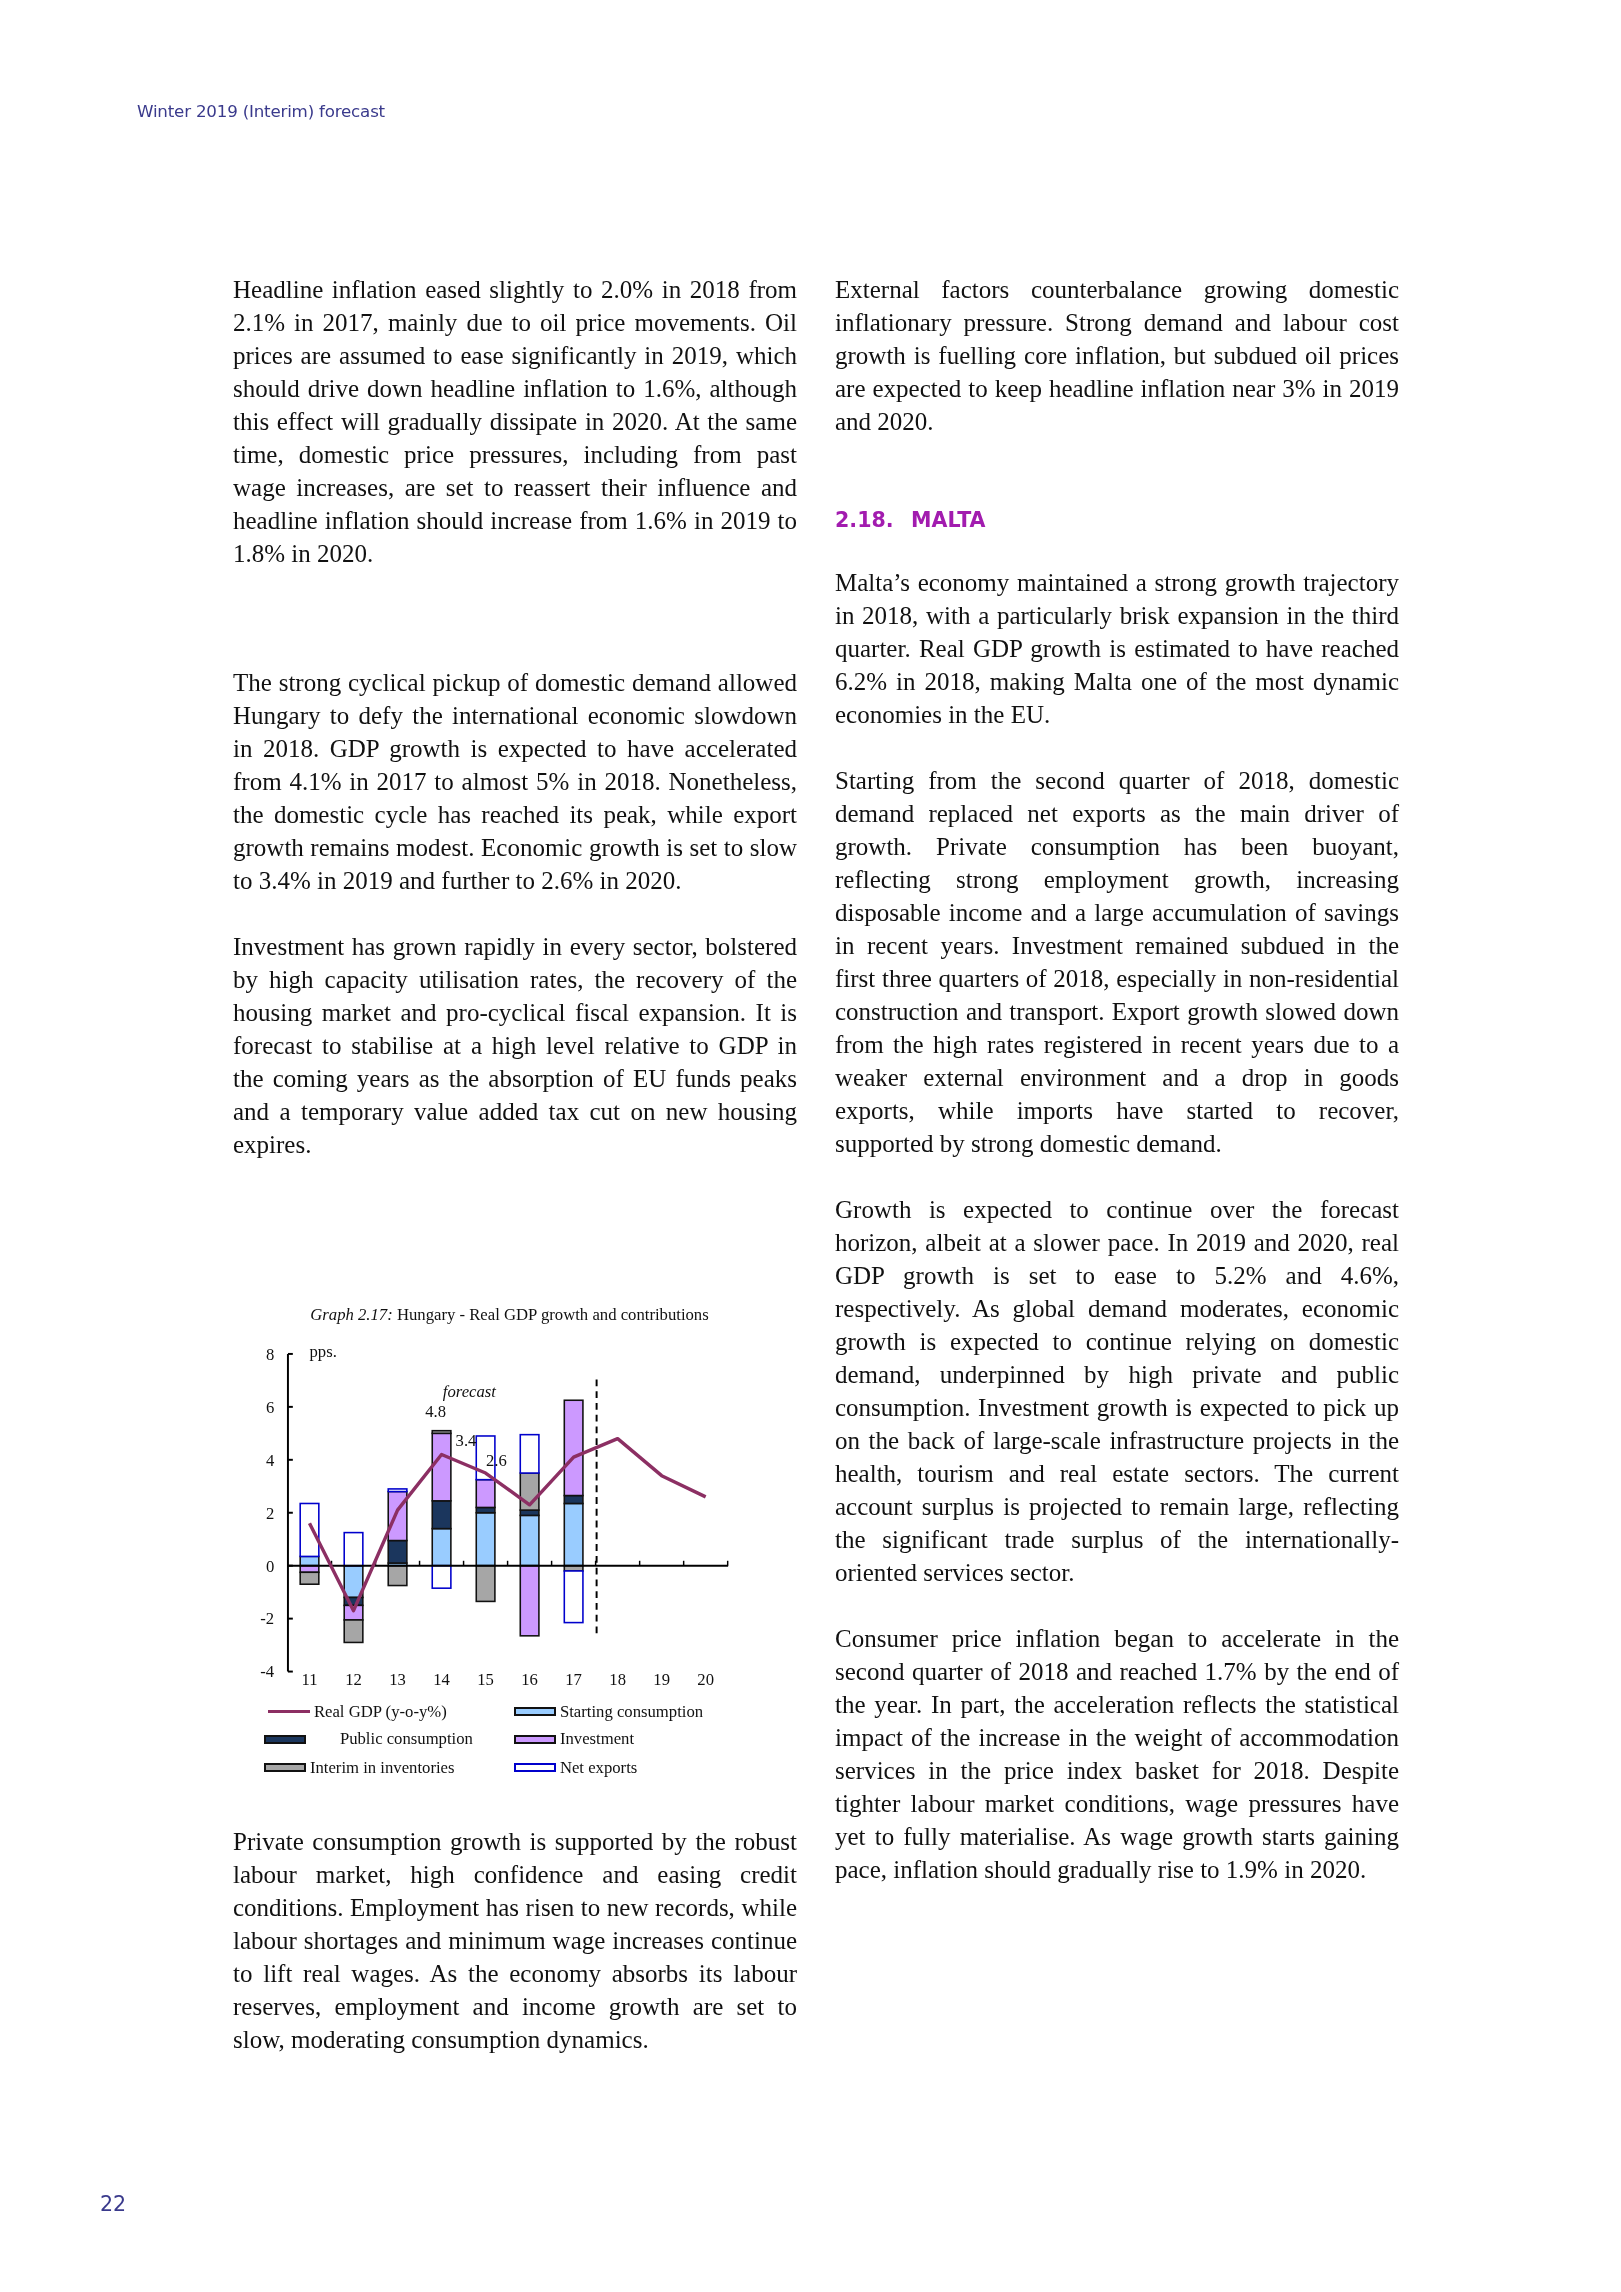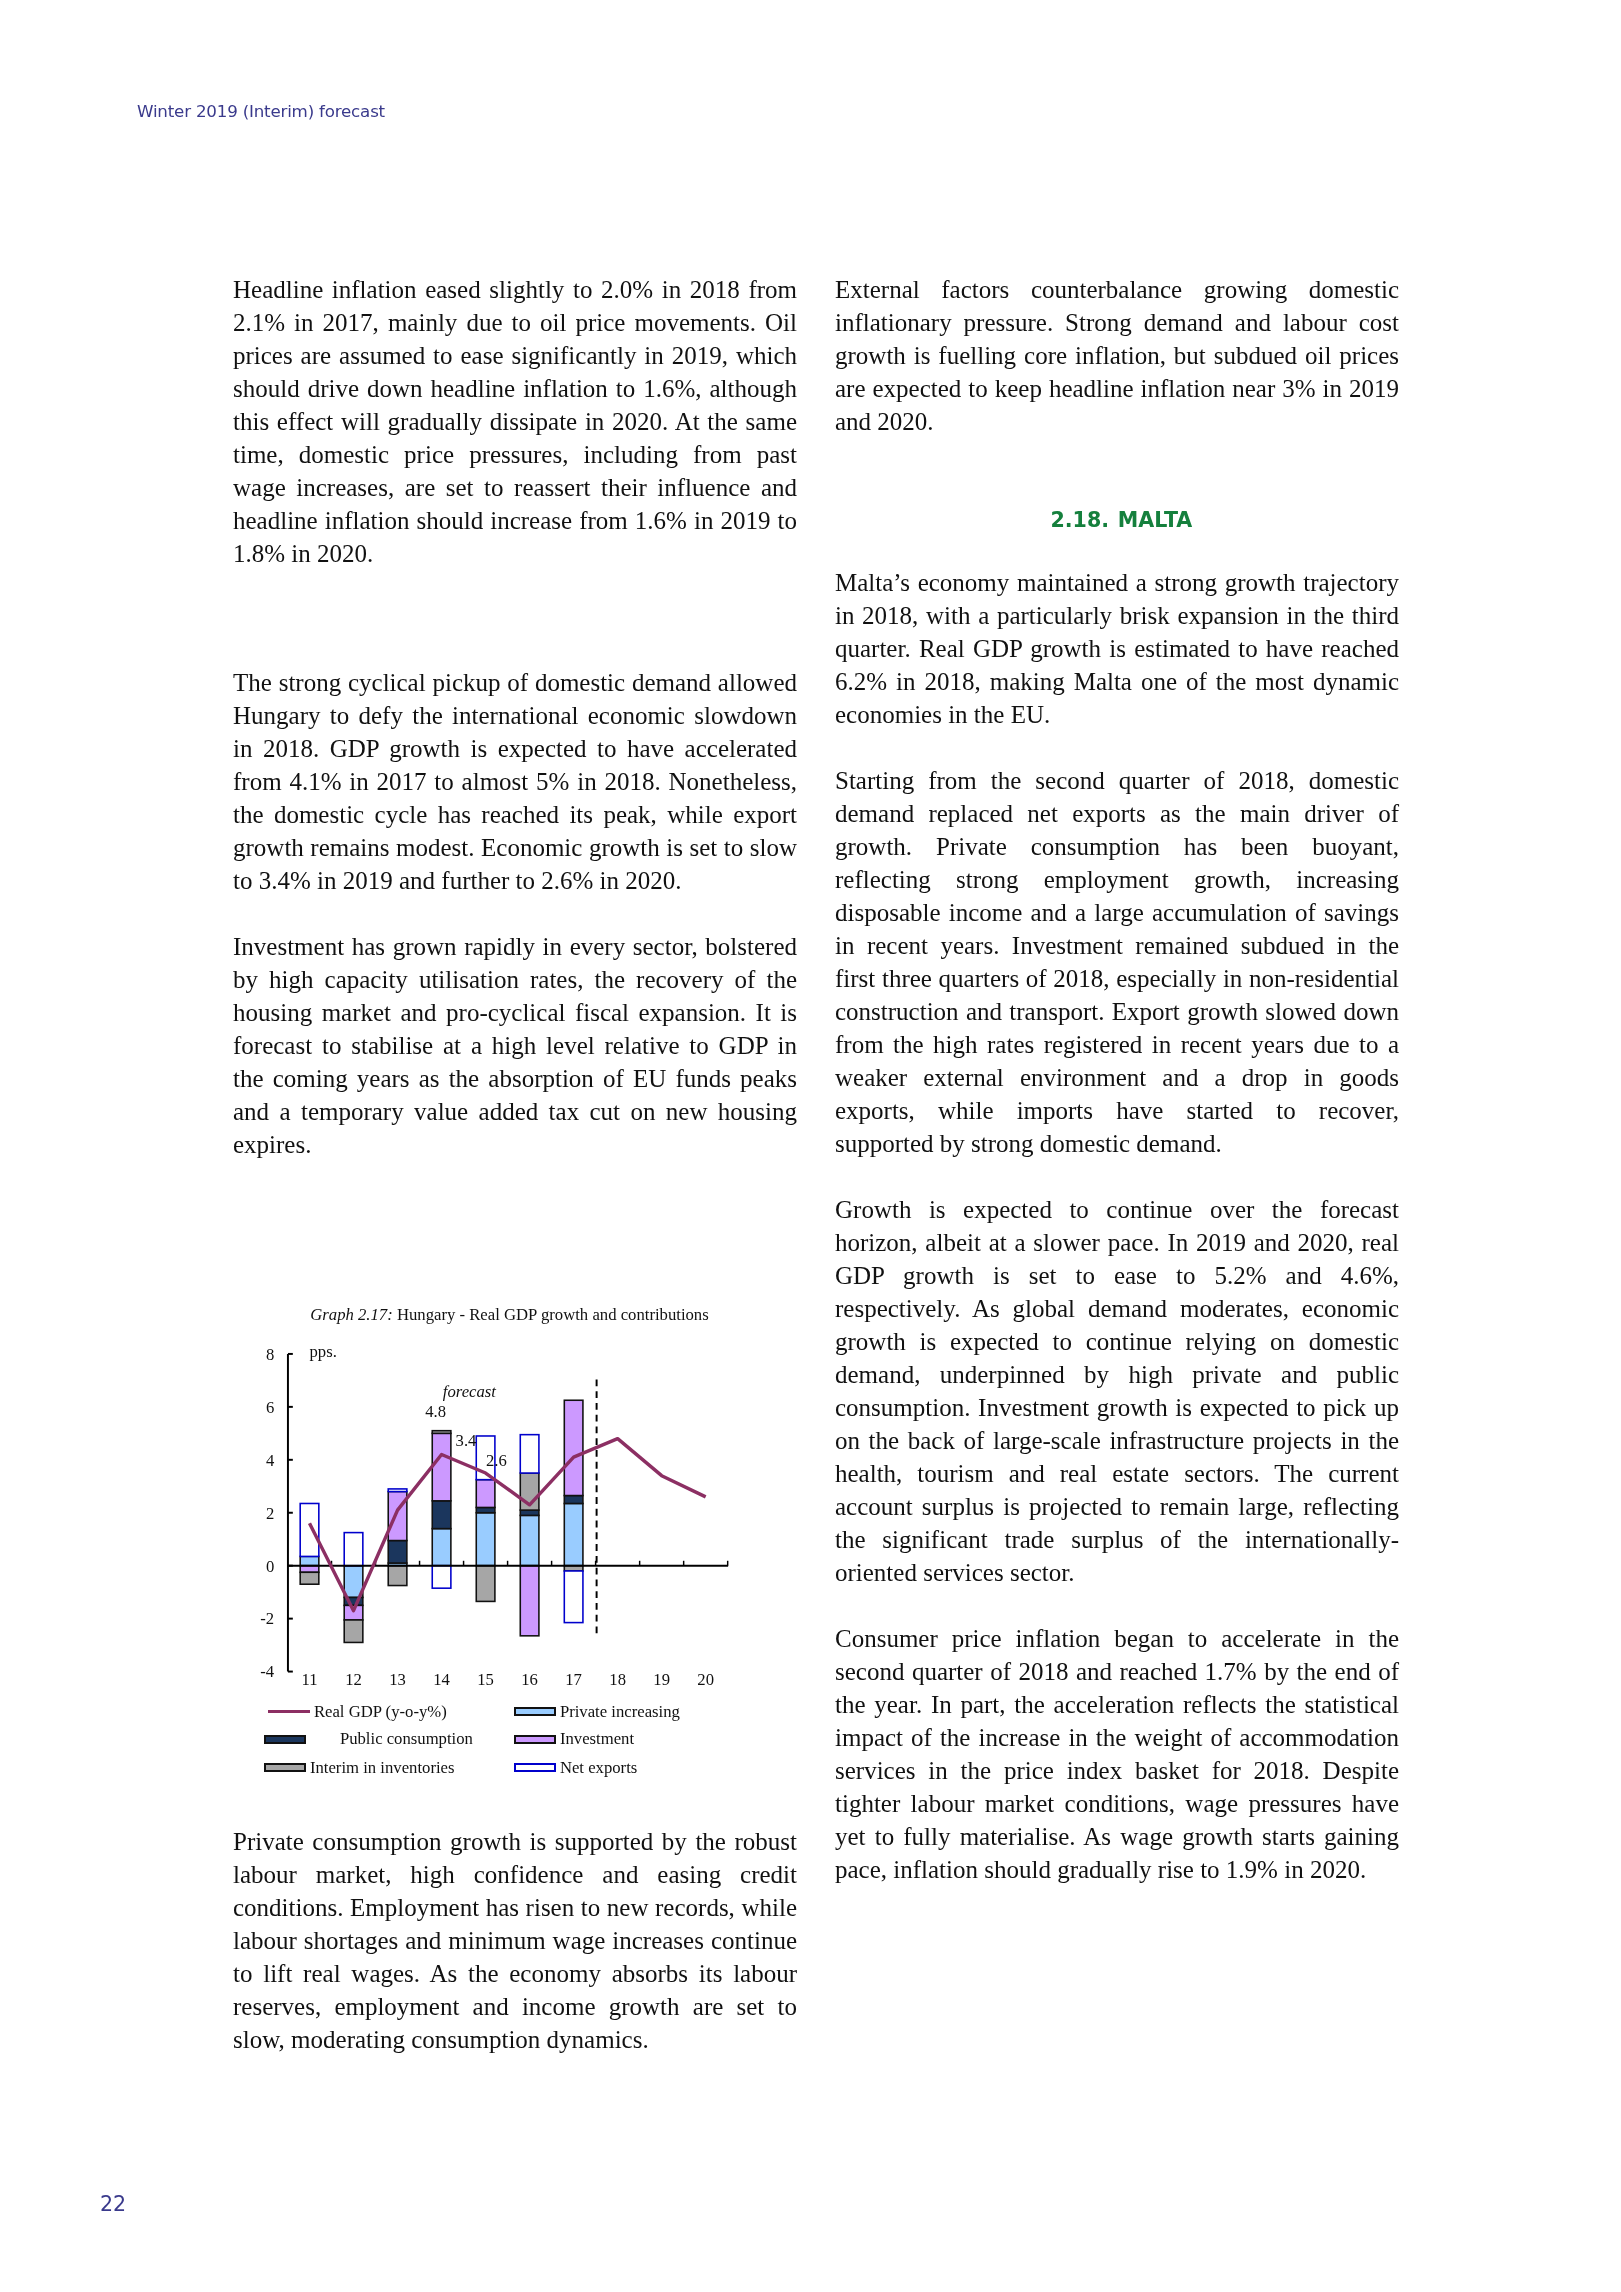--- a/index.html
+++ b/index.html
@@ -16,21 +16,21 @@
   .col { position: absolute; width: 564px; }
   .col-left { left: 233px; top: 273px; }
   .col-right { left: 835px; top: 273px; }
   .para {
     font-family: "Liberation Serif", serif; font-size: 25px; line-height: 33px;
     color: #111; text-align: justify; margin: 0 0 33px 0;
   }
   .para:last-child { margin-bottom: 0; }
   .section-heading {
     font-family: "DejaVu Sans", sans-serif; font-weight: bold; font-size: 20.6px;
-    color: #15803d; margin: 0; height: 32px; line-height: 32px; text-align: center;
+    color: #a21caf; margin: 0; height: 32px; line-height: 32px;
   }
   .section-heading .num { display: inline-block; width: 76px; }
   .spacer { height: 33px; }
 
   
   .chart-wrap { position: absolute; left: 235px; top: 1299px; width: 549px; height: 510px; }
   .chart-title {
     position: absolute; left: 0; top: 5.9px; width: 549px; text-align: center;
     font-family: "Liberation Serif", serif; font-size: 16.7px; line-height: 20.6px; color: #111;
   }
@@ -142,21 +142,21 @@
       <text x="225" y="150" font-size="17" fill="#111">3.4</text>
       <text x="256" y="170" font-size="17" fill="#111">2.6</text>
     </svg>
   <div class="legend">
     <div class="legend-item" style="left:4px;top:0;">
       <span class="swatch-line"></span>
       <span>Real GDP (y-o-y%)</span>
     </div>
     <div class="legend-item" style="left:250px;top:0;">
       <span class="swatch" style="background:#99ccff;"></span>
-      <span>Private increasing</span>
+      <span>Starting consumption</span>
     </div>
     <div class="legend-item" style="left:0;top:27.4px;gap:30px;">
       <span class="swatch" style="background:#1b365d;"></span>
       <span>Public consumption</span>
     </div>
     <div class="legend-item" style="left:250px;top:27.4px;">
       <span class="swatch" style="background:#cc99ff;"></span>
       <span>Investment</span>
     </div>
     <div class="legend-item" style="left:0;top:56px;">

